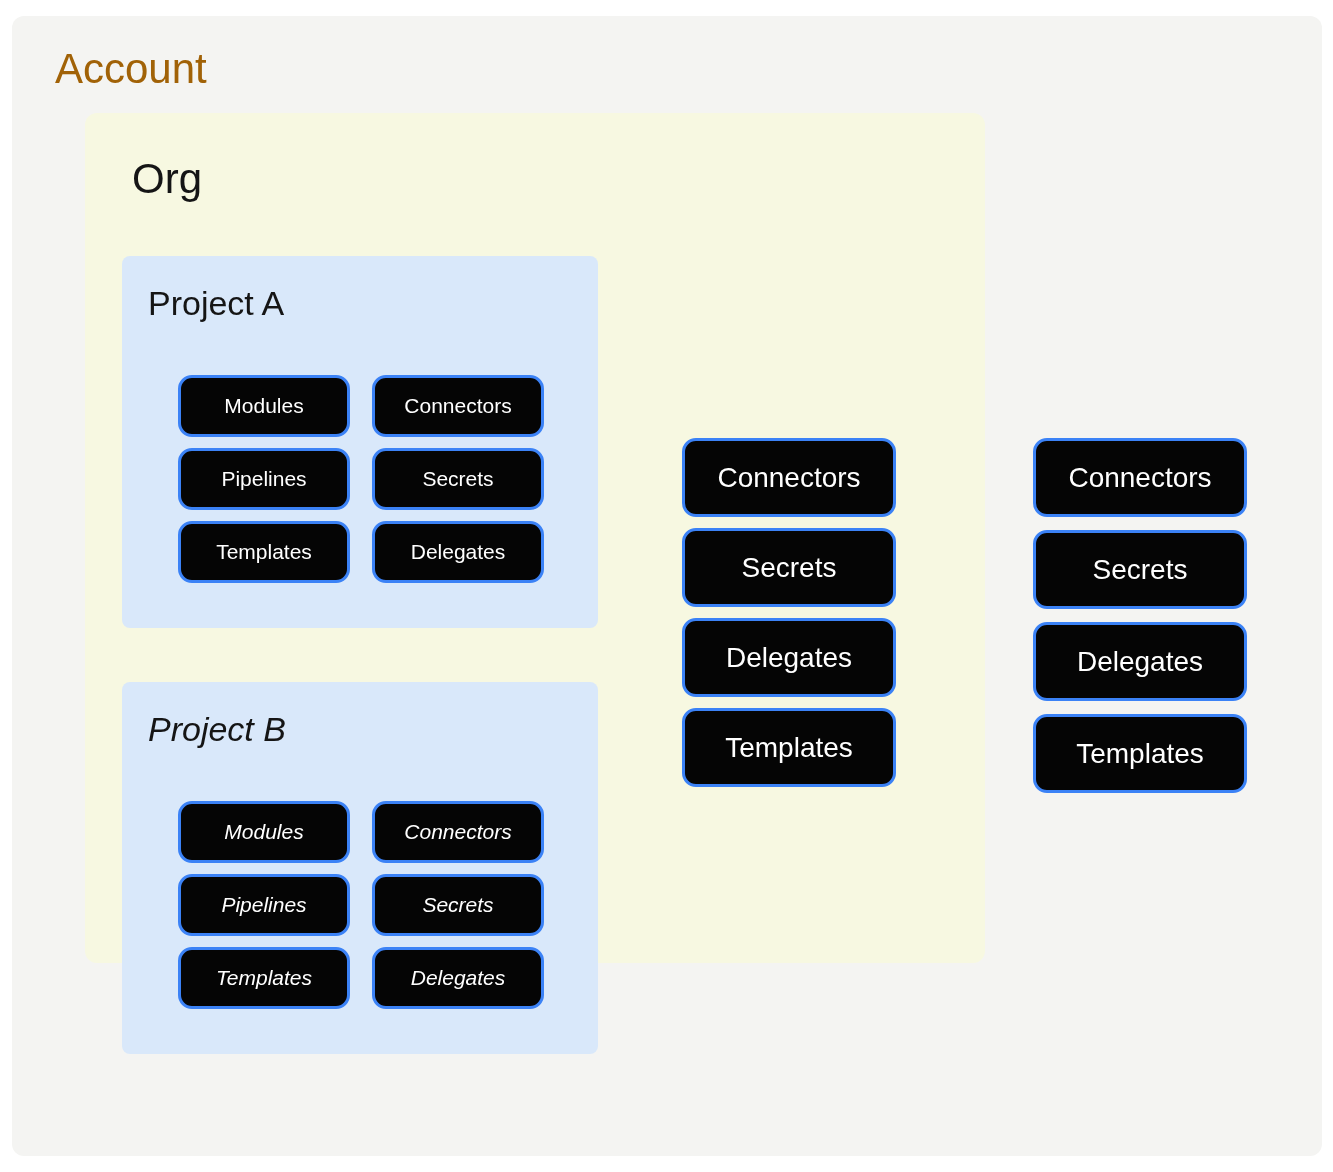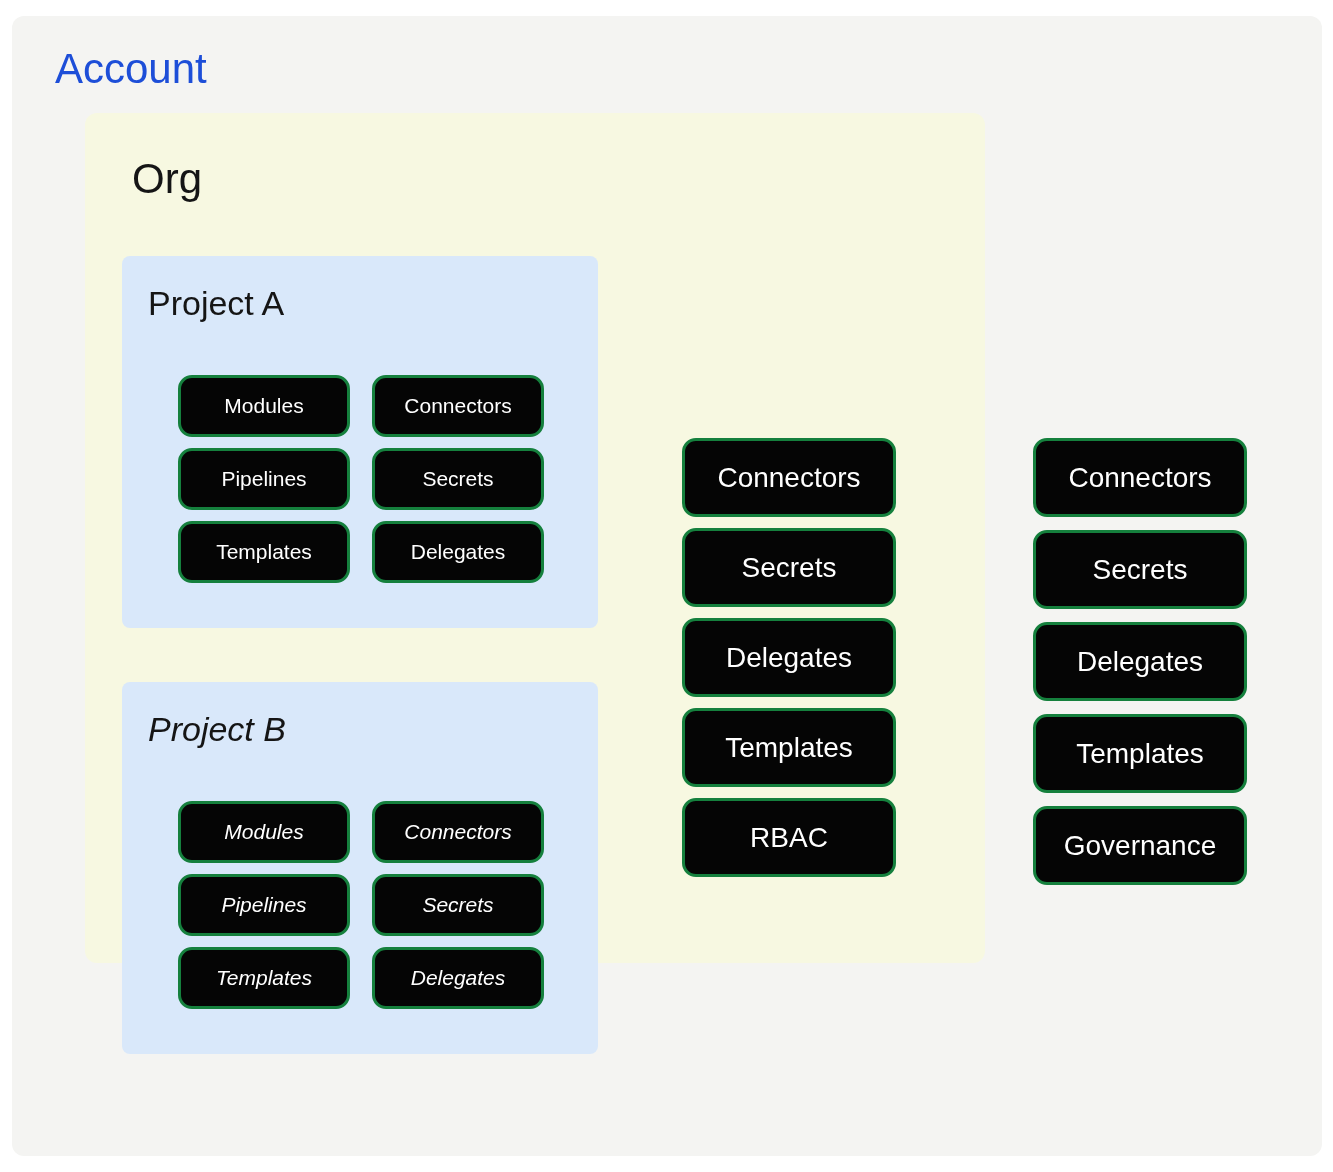--- a/index.html
+++ b/index.html
@@ -15,21 +15,21 @@
     left: 12px; top: 16px;
     width: 1310px; height: 1140px;
     background: #f4f4f2;
     border-radius: 12px;
   }
   .account-title {
     position: absolute;
     left: 43px; top: 27px;
     font-size: 42px;
     line-height: 1.25;
-    color: #1d4ed8;
+    color: #a16207;
   }
   .org {
     position: absolute;
     left: 73px; top: 97px;
     width: 900px; height: 850px;
     background: #f7f8e1;
     border-radius: 12px;
   }
   .org-title {
     position: absolute;
@@ -58,21 +58,21 @@
   .btn-grid {
     position: absolute;
     left: 56px; top: 119px;
     display: grid;
     grid-template-columns: 172px 172px;
     column-gap: 22px;
     row-gap: 11px;
   }
   .node {
     background: #050505;
-    border: 3px solid #15803d;
+    border: 3px solid #3b82f6;
     border-radius: 14px;
     color: #ffffff;
     display: flex;
     align-items: center;
     justify-content: center;
     text-align: center;
   }
   .node-sm {
     width: 172px; height: 62px;
     font-size: 21px;
@@ -127,24 +127,22 @@
         <div class="node node-sm">Templates</div>
         <div class="node node-sm">Delegates</div>
       </div>
     </div>
 
     <div class="org-col">
       <div class="node node-lg">Connectors</div>
       <div class="node node-lg">Secrets</div>
       <div class="node node-lg">Delegates</div>
       <div class="node node-lg">Templates</div>
-      <div class="node node-lg">RBAC</div>
     </div>
   </div>
 
   <div class="account-col">
     <div class="node node-lg">Connectors</div>
     <div class="node node-lg">Secrets</div>
     <div class="node node-lg">Delegates</div>
     <div class="node node-lg">Templates</div>
-    <div class="node node-lg">Governance</div>
   </div>
 </div>
 
 </body></html>

